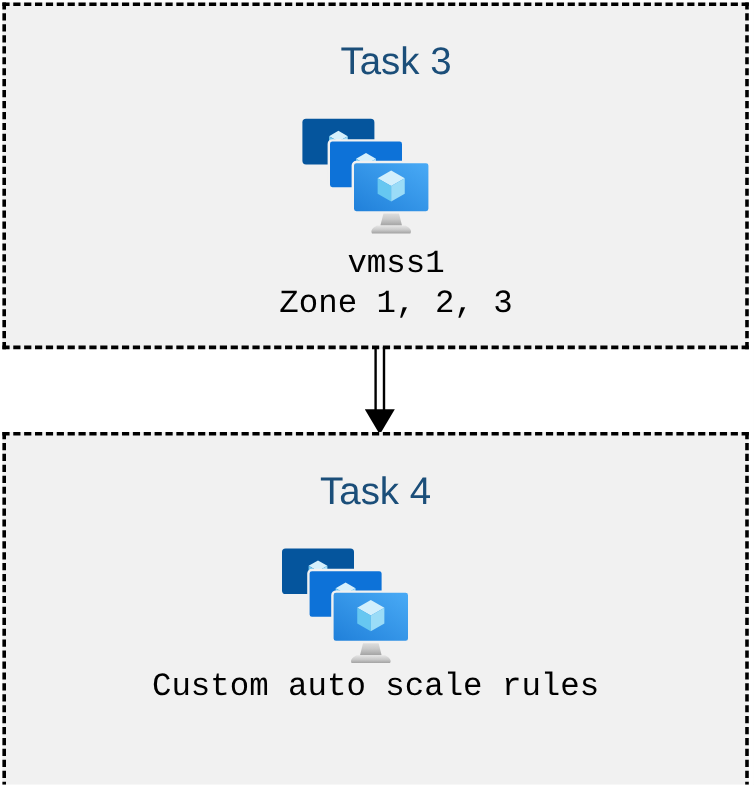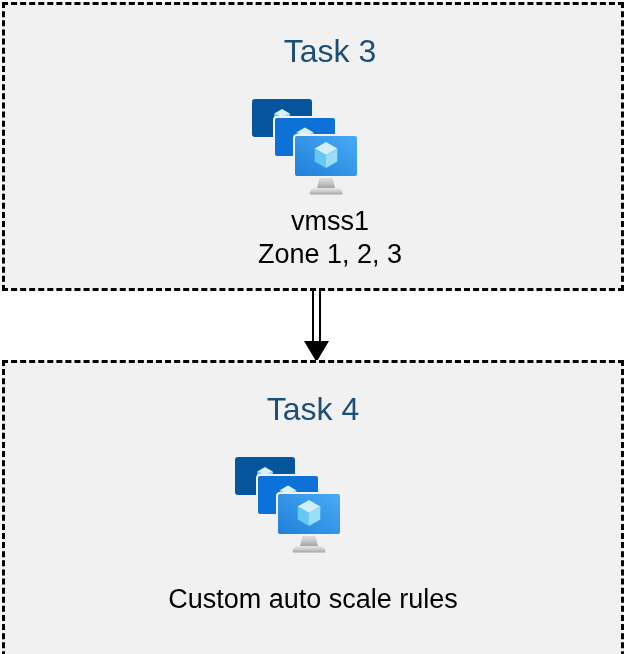--- a/index.html
+++ b/index.html
@@ -42,26 +42,27 @@
     width: 112px;
     height: 100px;
     position: relative;
     left: -26px;
     flex: 0 0 auto;
   }
   .label-group {
     margin-top: 10px;
     text-align: center;
   }
-  #box-task4 .label-group { margin-top: 30px; }
+  #box-task4 .label-group { margin-top: 4px; }
   .box-label {
     font-size: 27px;
     line-height: 33px;
     color: var(--label-color, #000000);
     white-space: nowrap;
+    font-family: Liberation Mono, monospace;
   }
   .connector {
     position: absolute;
     left: 300px;
     top: 289px;
     width: 32px;
     height: 74px;
     color: var(--arrow-color, #000000);
   }
 </style>

